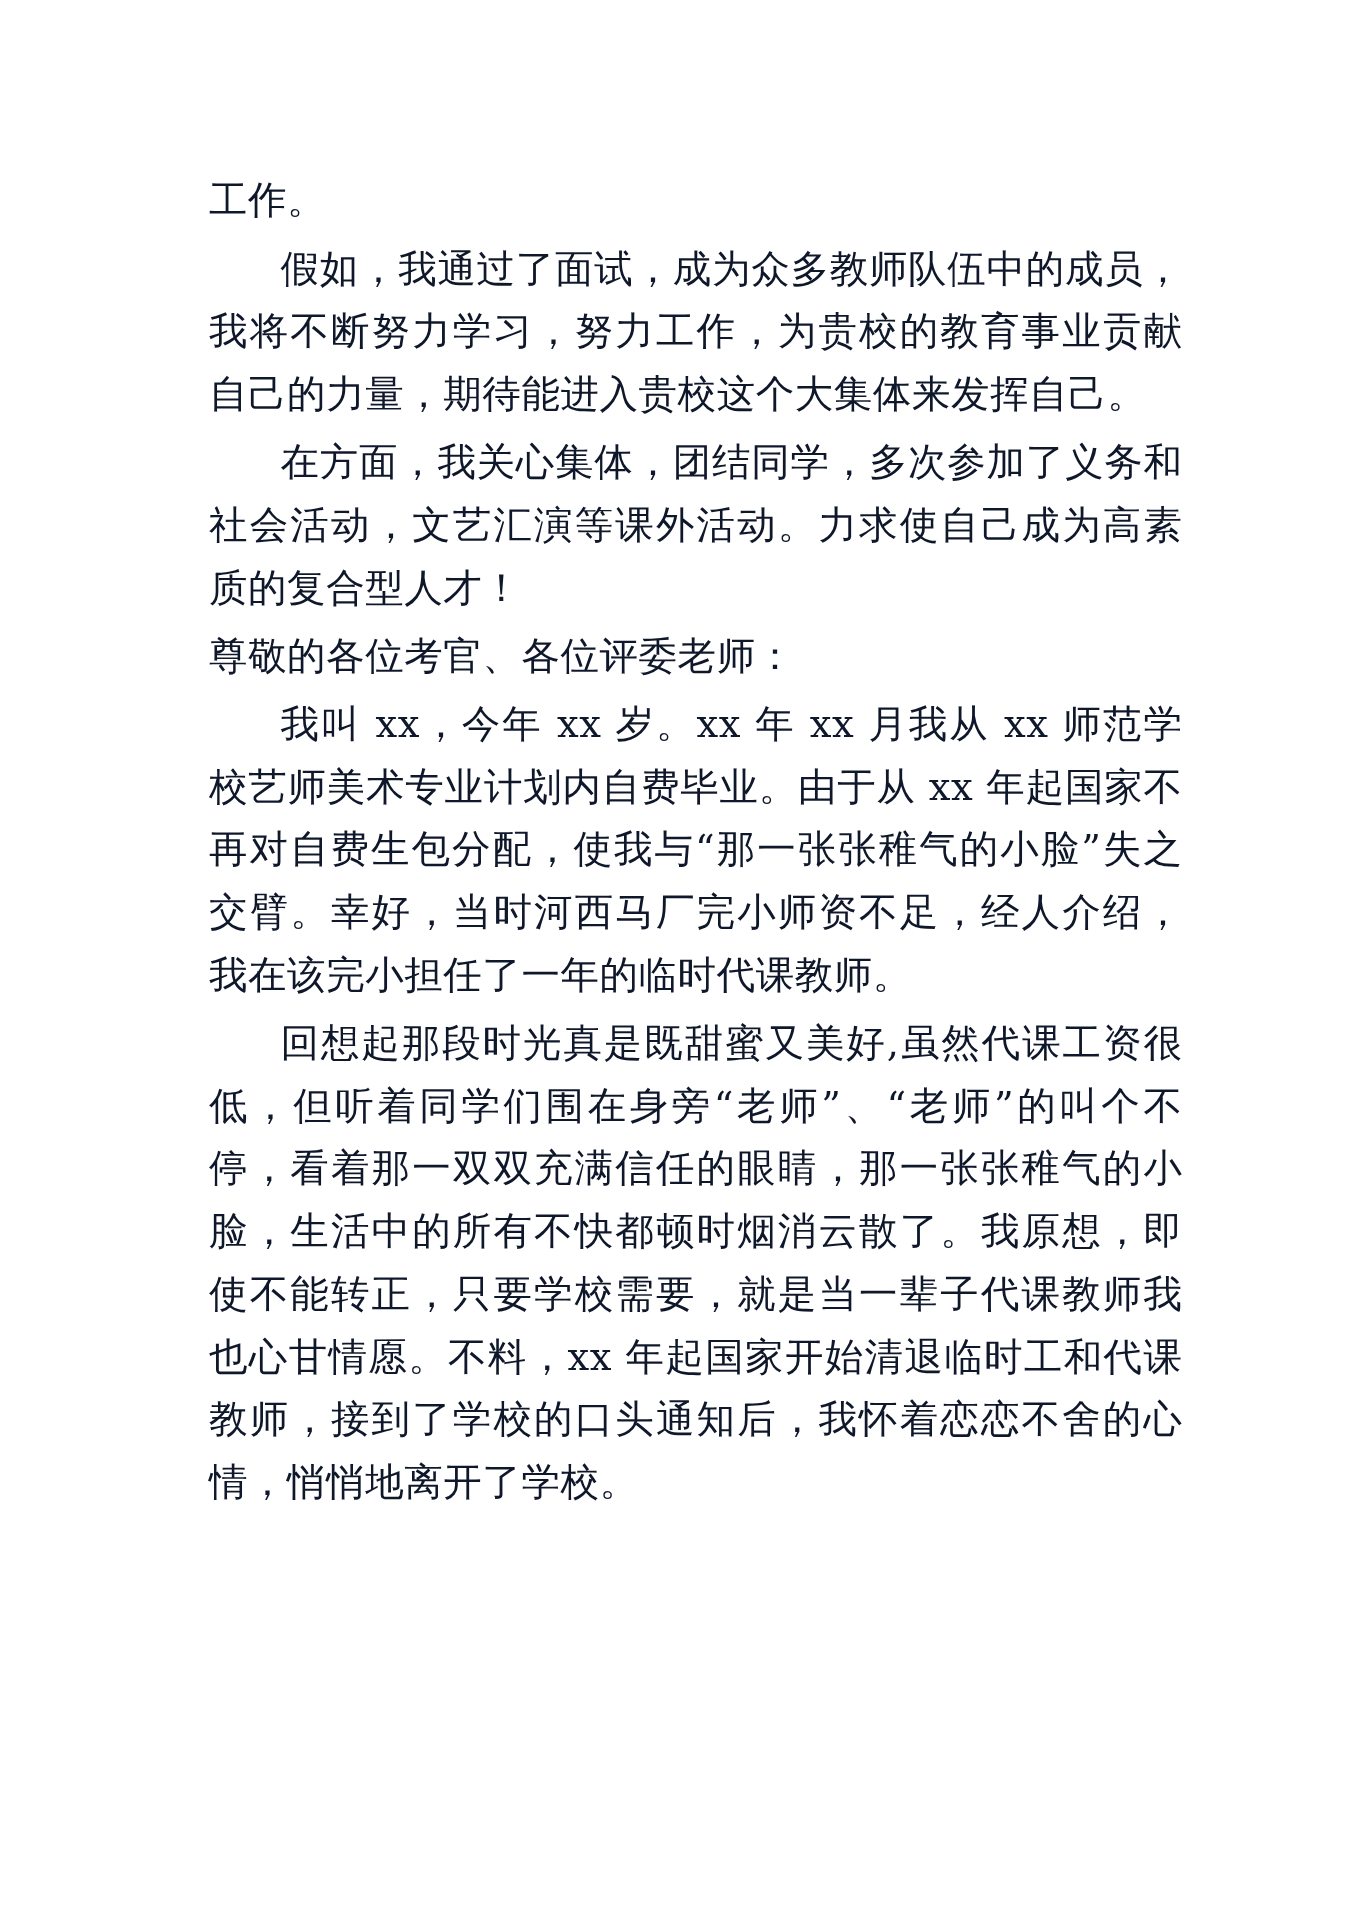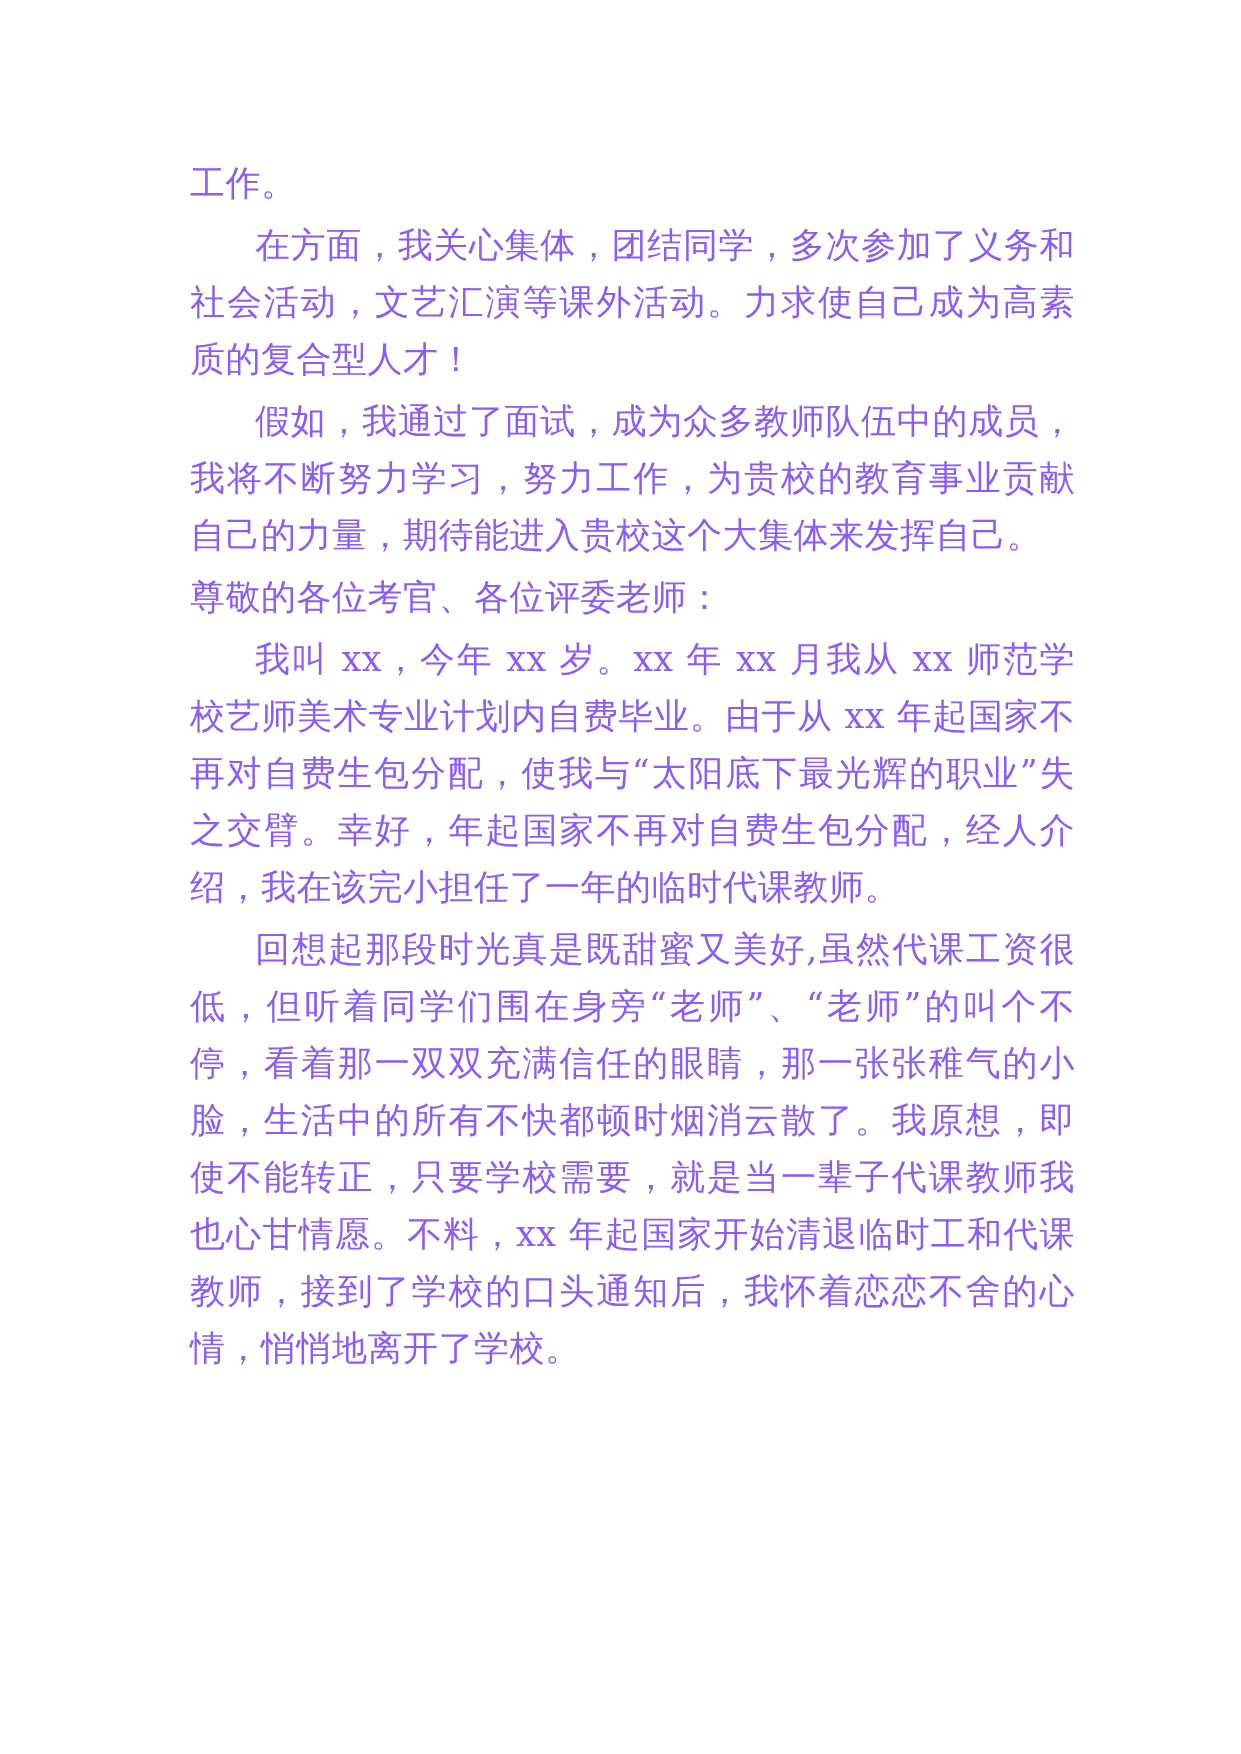--- a/index.html
+++ b/index.html
@@ -13,40 +13,40 @@
     height: 1754px;
     background: #ffffff;
     overflow: hidden;
     font-family: "DejaVu Serif", "Liberation Serif", serif;
   }
   .doc {
     position: absolute;
     left: 190px;
     top: 155px;
     width: 885px;
-    color: #8b5cf6;
+    color: #0f172a;
   }
   .doc p {
     margin: 0 0 5px 0;
     font-size: 35px;
     line-height: 57px;
     font-weight: 400;
     text-align: justify;
     text-justify: inter-ideograph;
     letter-spacing: 0.5px;
   }
   .doc p.indent {
     text-indent: 65px;
   }
 </style>
 </head>
 <body>
 
 <div class="page">
   <div class="doc">
     <p>工作。</p>
+    <p class="indent">假如，我通过了面试，成为众多教师队伍中的成员，我将不断努力学习，努力工作，为贵校的教育事业贡献自己的力量，期待能进入贵校这个大集体来发挥自己。</p>
     <p class="indent">在方面，我关心集体，团结同学，多次参加了义务和社会活动，文艺汇演等课外活动。力求使自己成为高素质的复合型人才！</p>
-    <p class="indent">假如，我通过了面试，成为众多教师队伍中的成员，我将不断努力学习，努力工作，为贵校的教育事业贡献自己的力量，期待能进入贵校这个大集体来发挥自己。</p>
     <p>尊敬的各位考官、各位评委老师：</p>
-    <p class="indent">我叫 xx，今年 xx 岁。xx 年 xx 月我从 xx 师范学校艺师美术专业计划内自费毕业。由于从 xx 年起国家不再对自费生包分配，使我与“太阳底下最光辉的职业”失之交臂。幸好，年起国家不再对自费生包分配，经人介绍，我在该完小担任了一年的临时代课教师。</p>
+    <p class="indent">我叫 xx，今年 xx 岁。xx 年 xx 月我从 xx 师范学校艺师美术专业计划内自费毕业。由于从 xx 年起国家不再对自费生包分配，使我与“那一张张稚气的小脸”失之交臂。幸好，当时河西马厂完小师资不足，经人介绍，我在该完小担任了一年的临时代课教师。</p>
     <p class="indent">回想起那段时光真是既甜蜜又美好,虽然代课工资很低，但听着同学们围在身旁“老师”、“老师”的叫个不停，看着那一双双充满信任的眼睛，那一张张稚气的小脸，生活中的所有不快都顿时烟消云散了。我原想，即使不能转正，只要学校需要，就是当一辈子代课教师我也心甘情愿。不料，xx 年起国家开始清退临时工和代课教师，接到了学校的口头通知后，我怀着恋恋不舍的心情，悄悄地离开了学校。</p>
   </div>
 </div>
 
 </body></html>

